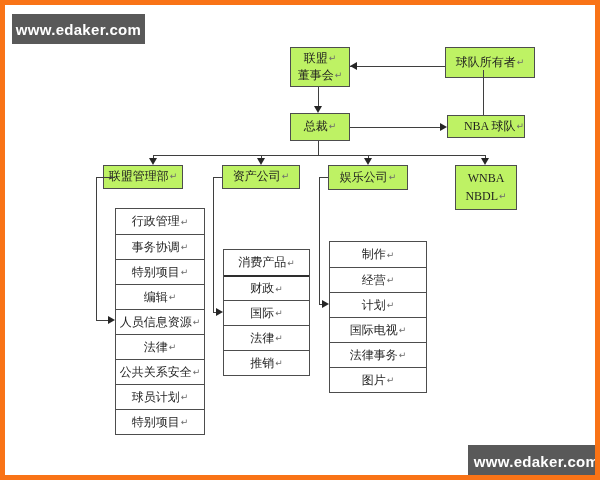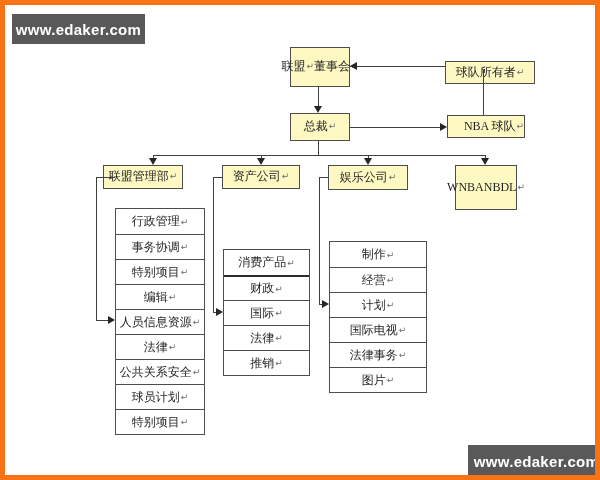--- a/index.html
+++ b/index.html
@@ -9,22 +9,22 @@
     font-family:"Liberation Serif","DejaVu Serif",serif;
   }
   .wm {
     position:absolute; display:flex; align-items:center; justify-content:center;
     background:#595959; color:#ffffff; font-weight:bold; font-size:15px;
     font-family:"Liberation Sans","DejaVu Sans",sans-serif; letter-spacing:0.3px;
   }
   .wm-tl { left:7px; top:9px; width:133px; height:30px; }
   .wm-br { left:463px; top:440px; width:137px; height:33px; }
   .node {
-    position:absolute; background:#fef9c3; border:1px solid #4d4d4d;
-    display:flex; flex-direction:row; align-items:center; justify-content:center;
+    position:absolute; background:#bef264; border:1px solid #4d4d4d;
+    display:flex; flex-direction:column; align-items:center; justify-content:center;
     font-size:12px; color:#1f1f1f; line-height:1.45; box-sizing:border-box;
     text-align:center; white-space:nowrap;
   }
   .rm {
     font-size:9px; color:#6b6b6b; margin-left:1px; vertical-align:1px;
     font-family:"DejaVu Sans",sans-serif;
   }
   .stack {
     position:absolute; background:#ffffff; border:1px solid #4d4d4d;
     box-sizing:border-box;
@@ -38,21 +38,21 @@
   .cell.strong-top { border-top:2px solid #2e2e2e; }
   .hline,.vline { position:absolute; background:#3f3f3f; }
   .hline { height:1px; }
   .vline { width:1px; }
   .arr { position:absolute; width:0; height:0; }
   .arr-down  { border-left:4px solid transparent; border-right:4px solid transparent; border-top:7px solid #262626; }
   .arr-right { border-top:4px solid transparent; border-bottom:4px solid transparent; border-left:7px solid #262626; }
   .arr-left  { border-top:4px solid transparent; border-bottom:4px solid transparent; border-right:7px solid #262626; }
   
   .n-board     { left:285px; top:42px;  width:60px; height:40px; }
-  .n-owners    { left:440px; top:42px;  width:90px; height:23px;margin-top:14px; }
+  .n-owners    { left:440px; top:42px;  width:90px; height:31px; }
   .n-president { left:285px; top:108px; width:60px; height:28px; }
   .n-nba       { left:442px; top:110px; width:78px; height:23px;padding-left:16px; }
   .n-mgmt      { left:98px; top:160px; width:80px; height:24px; }
   .n-asset     { left:217px; top:160px; width:78px; height:24px; }
   .n-ent       { left:323px; top:160px; width:80px; height:25px; }
   .n-wnba      { left:450px; top:160px; width:62px; height:45px; }
   .s-mgmt  { left:110px; top:203px; width:90px; }
   .s-asset { left:218px; top:244px; width:87px; }
   .s-ent   { left:324px; top:236px; width:98px; }
 </style>

